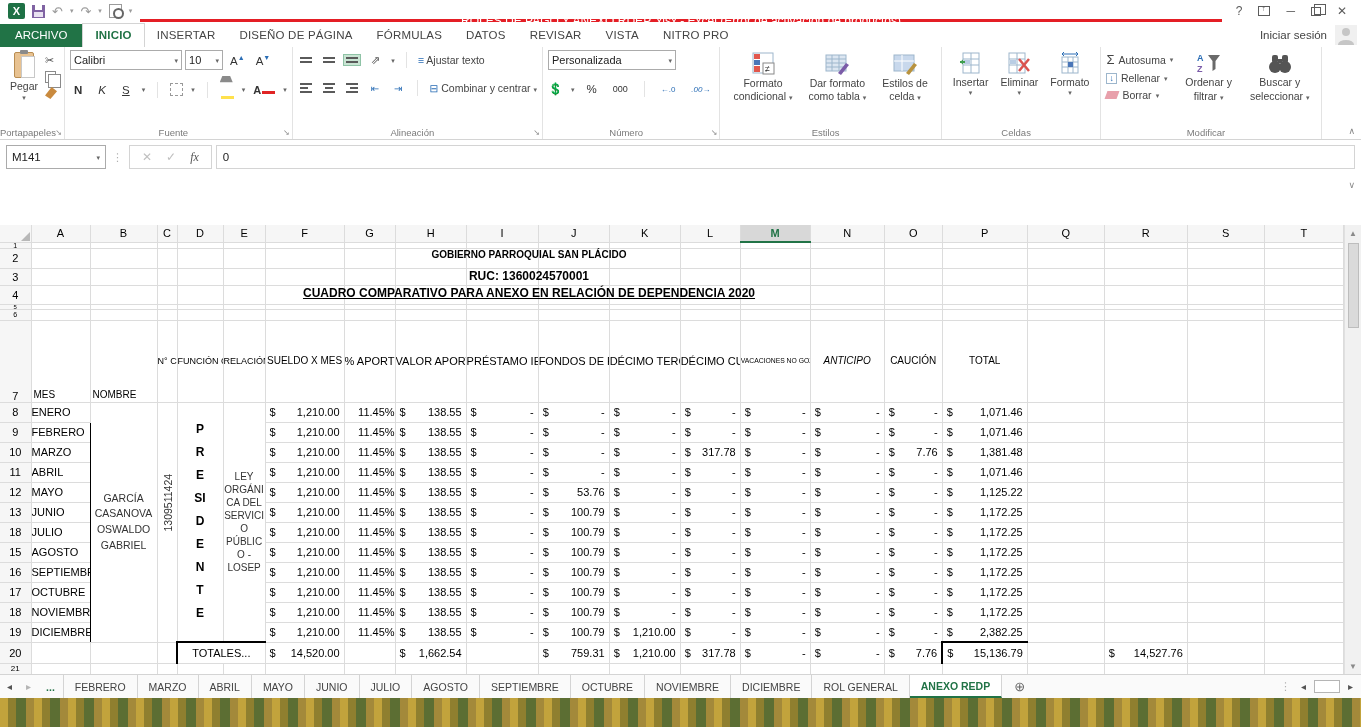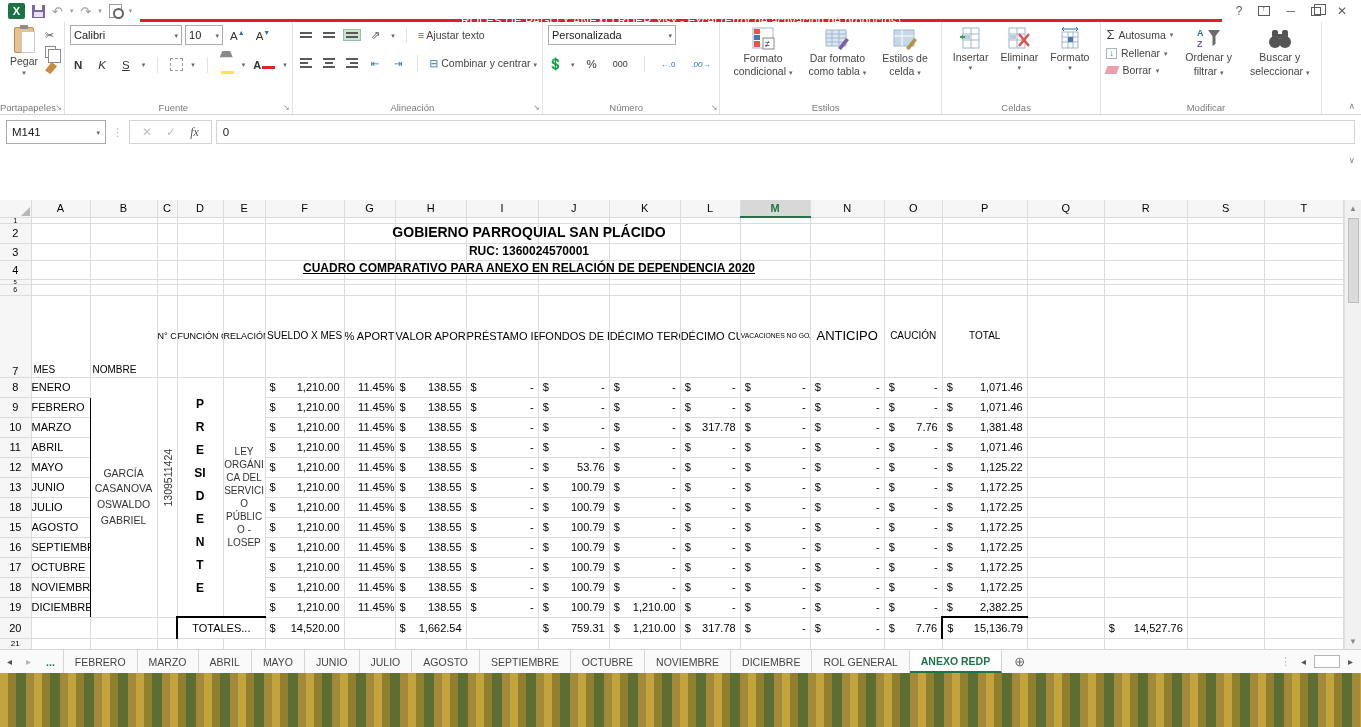--- a/index.html
+++ b/index.html
@@ -108,21 +108,21 @@
   .hdr7 { font-weight:bold; text-align:center; white-space:normal; line-height:1.15; font-size:9.5px; }
   .hdr7.bl { vertical-align:bottom; text-align:left; padding:0 0 1px 2px; font-size:10px; }
   .hdr7.tiny { font-size:6.8px; line-height:1.25; }
   .hdr7.brk { word-break:break-all; font-size:9px; }
   .namecell { text-align:center; white-space:normal; font-size:10.5px; line-height:1.5; color:#333; }
   .vrot { transform:rotate(-90deg); white-space:nowrap; font-size:10.5px; color:#333; }
   .vstack { width:13px; margin:0 auto; word-break:break-all; font-weight:bold; font-size:12px;
     line-height:23px; white-space:normal; text-align:center; }
   .relw { white-space:normal; overflow-wrap:anywhere; text-align:center; font-size:10px; line-height:1.3; color:#333; }
   .titles-overlay { position:absolute; left:31px; width:996px; text-align:center; pointer-events:none; }
-  .t1 { top:24px; font-size:14px; font-weight:bold; }
+  .t1 { top:24px; font-size:10px; font-weight:bold; }
   .t2 { top:44px; font-size:12px; font-weight:bold; }
   .t3 { top:61px; font-size:12px; font-weight:bold; text-decoration:underline; }
   .vscroll { width:17px; background:#f1f1f1; border-left:1px solid #e0e0e0; display:flex;
     flex-direction:column; align-items:center; flex:0 0 auto; }
   .varrow { color:#8a8a8a; font-size:8px; height:16px; display:flex; align-items:center; }
   .vthumb { width:11px; height:85px; background:#dadada; border:1px solid #bdbdbd; margin-top:2px; }
 
   
   .tabbar { height:24px; background:#fafafa; border-top:1px solid #d4d4d4; display:flex;
     align-items:stretch; font-size:10.5px; color:#444; flex:0 0 auto; }
@@ -170,20 +170,35 @@
     <div class="redbar">ROLES DE PAGO Y ANEXO RDEP..xlsx -  Excel (Error de activación de productos)</div>
     <div class="wincl">
       <span>?</span>
       <span class="ribbonopt-ic"></span>
       <span>─</span>
       <span class="restore-ic"></span>
       <span>✕</span>
     </div>
   </div>
 
+  <div class="tabrow">
+    <div class="tab-archivo">ARCHIVO</div>
+    <div class="rtab active">INICIO</div>
+    <div class="rtab">INSERTAR</div>
+    <div class="rtab">DISEÑO DE PÁGINA</div>
+    <div class="rtab">FÓRMULAS</div>
+    <div class="rtab">DATOS</div>
+    <div class="rtab">REVISAR</div>
+    <div class="rtab">VISTA</div>
+    <div class="rtab">NITRO PRO</div>
+    <div class="tabrow-right">
+      <span class="signin">Iniciar sesión</span>
+      <span class="avatar"></span>
+    </div>
+  </div>
 
   <div class="ribbon">
 
     <div class="grp" style="display:flex;">
       <div class="bigbtn">
         <span class="clip-ic"></span>
         <span>Pegar</span>
         <span class="drop">▾</span>
       </div>
       <div class="mini-col">
@@ -622,21 +637,21 @@
         <td class="b hdr7" style="font-size:9px;">FUNCIÓN QUE DESEMPEÑA</td>
         <td class="b hdr7" style="font-size:9px;">RELACIÓN DE TRABAJO</td>
         <td class="b hdr7" style="font-size:10px;">SUELDO X MES</td>
         <td class="b hdr7">% APORTE PERSONAL</td>
         <td class="b hdr7">VALOR APORTE PERSONAL</td>
         <td class="b hdr7">PRÉSTAMO IESS</td>
         <td class="b hdr7">FONDOS DE RESERVA</td>
         <td class="b hdr7">DÉCIMO TERCER SUELDO</td>
         <td class="b hdr7">DÉCIMO CUARTO SUELDO</td>
         <td class="b hdr7 tiny">VACACIONES NO GOZADAS POR CESACIÒN DE FUNCIONES</td>
-        <td class="b hdr7" style="font-size:13px;">ANTICIPO</td>
+        <td class="b hdr7" style="font-size:10px;font-style:italic;">ANTICIPO</td>
         <td class="b hdr7" style="font-size:10px;">CAUCIÓN</td>
         <td class="b hdr7" style="font-size:10px;">TOTAL</td>
         <td></td>
             <td></td>
         <td></td>
             <td></td>
       </tr>
 
       <tr style="height:20px">
         <td class="rh">8</td>

